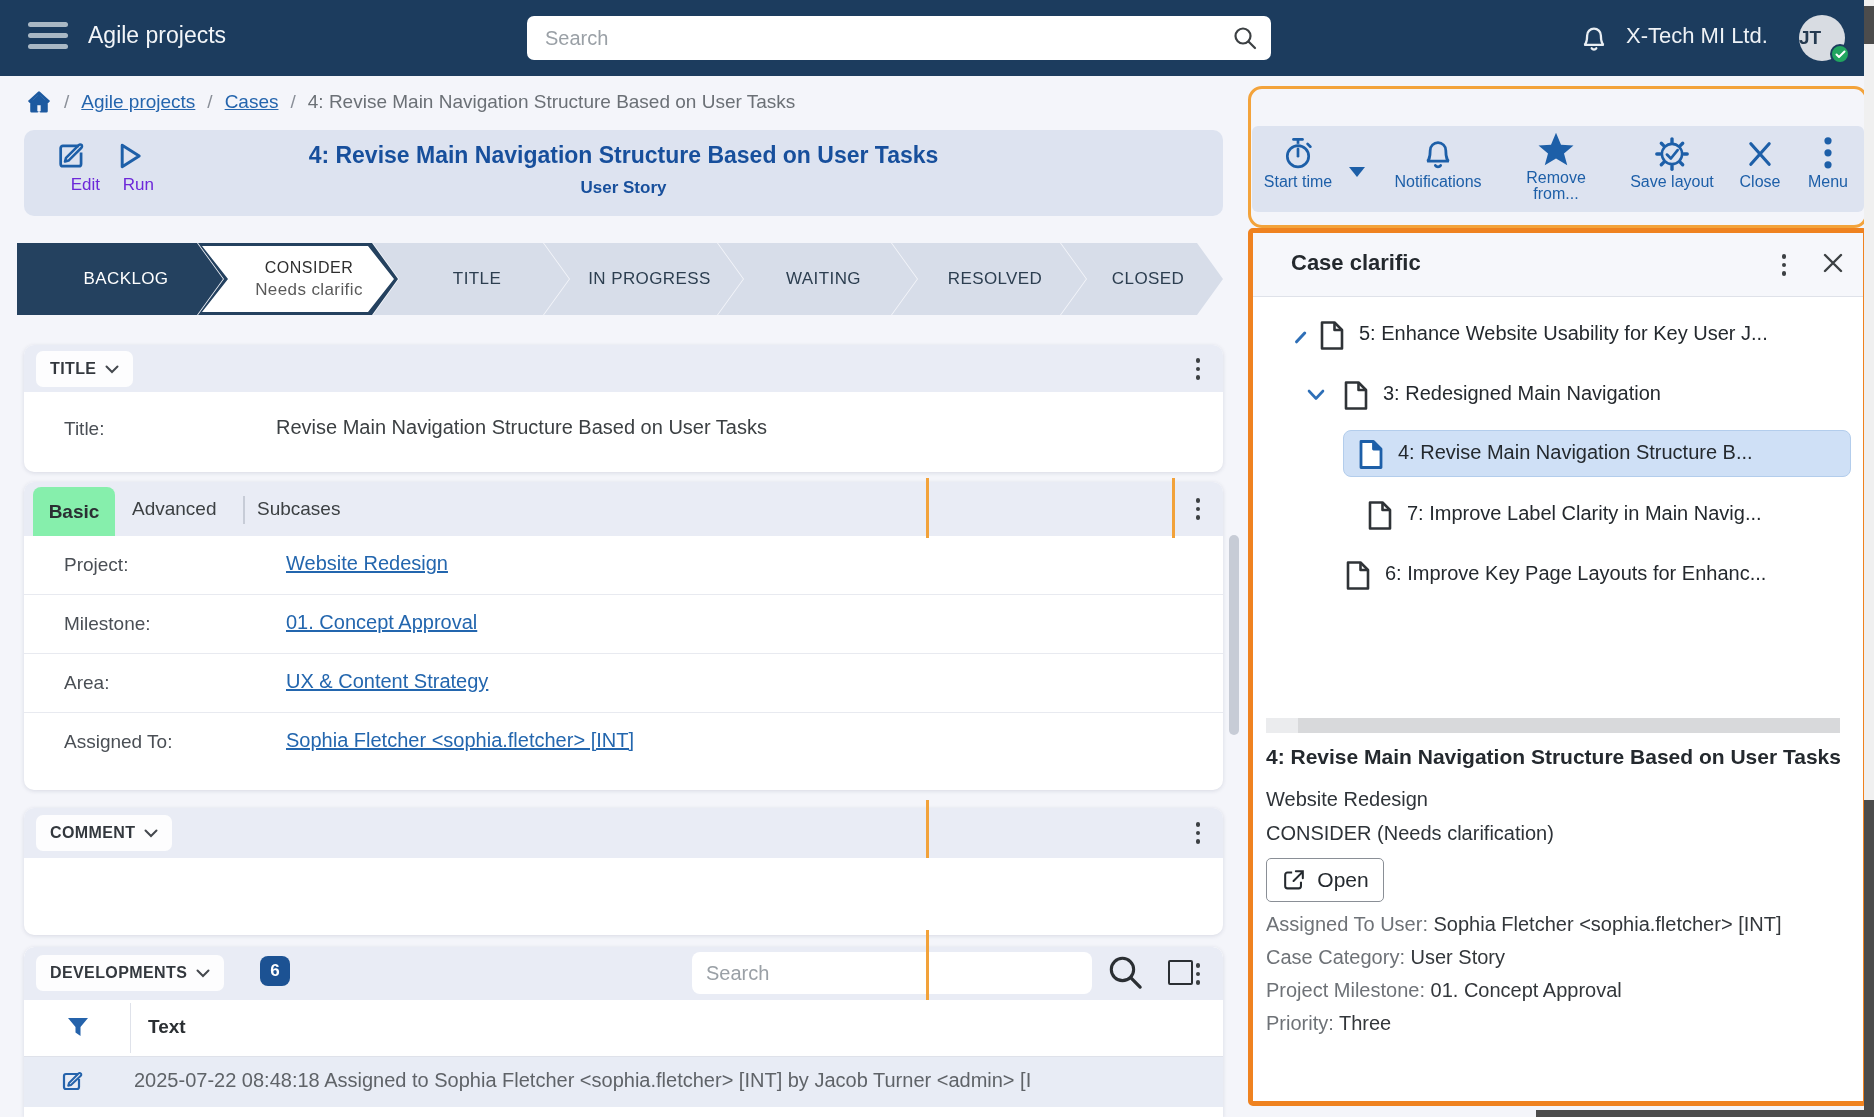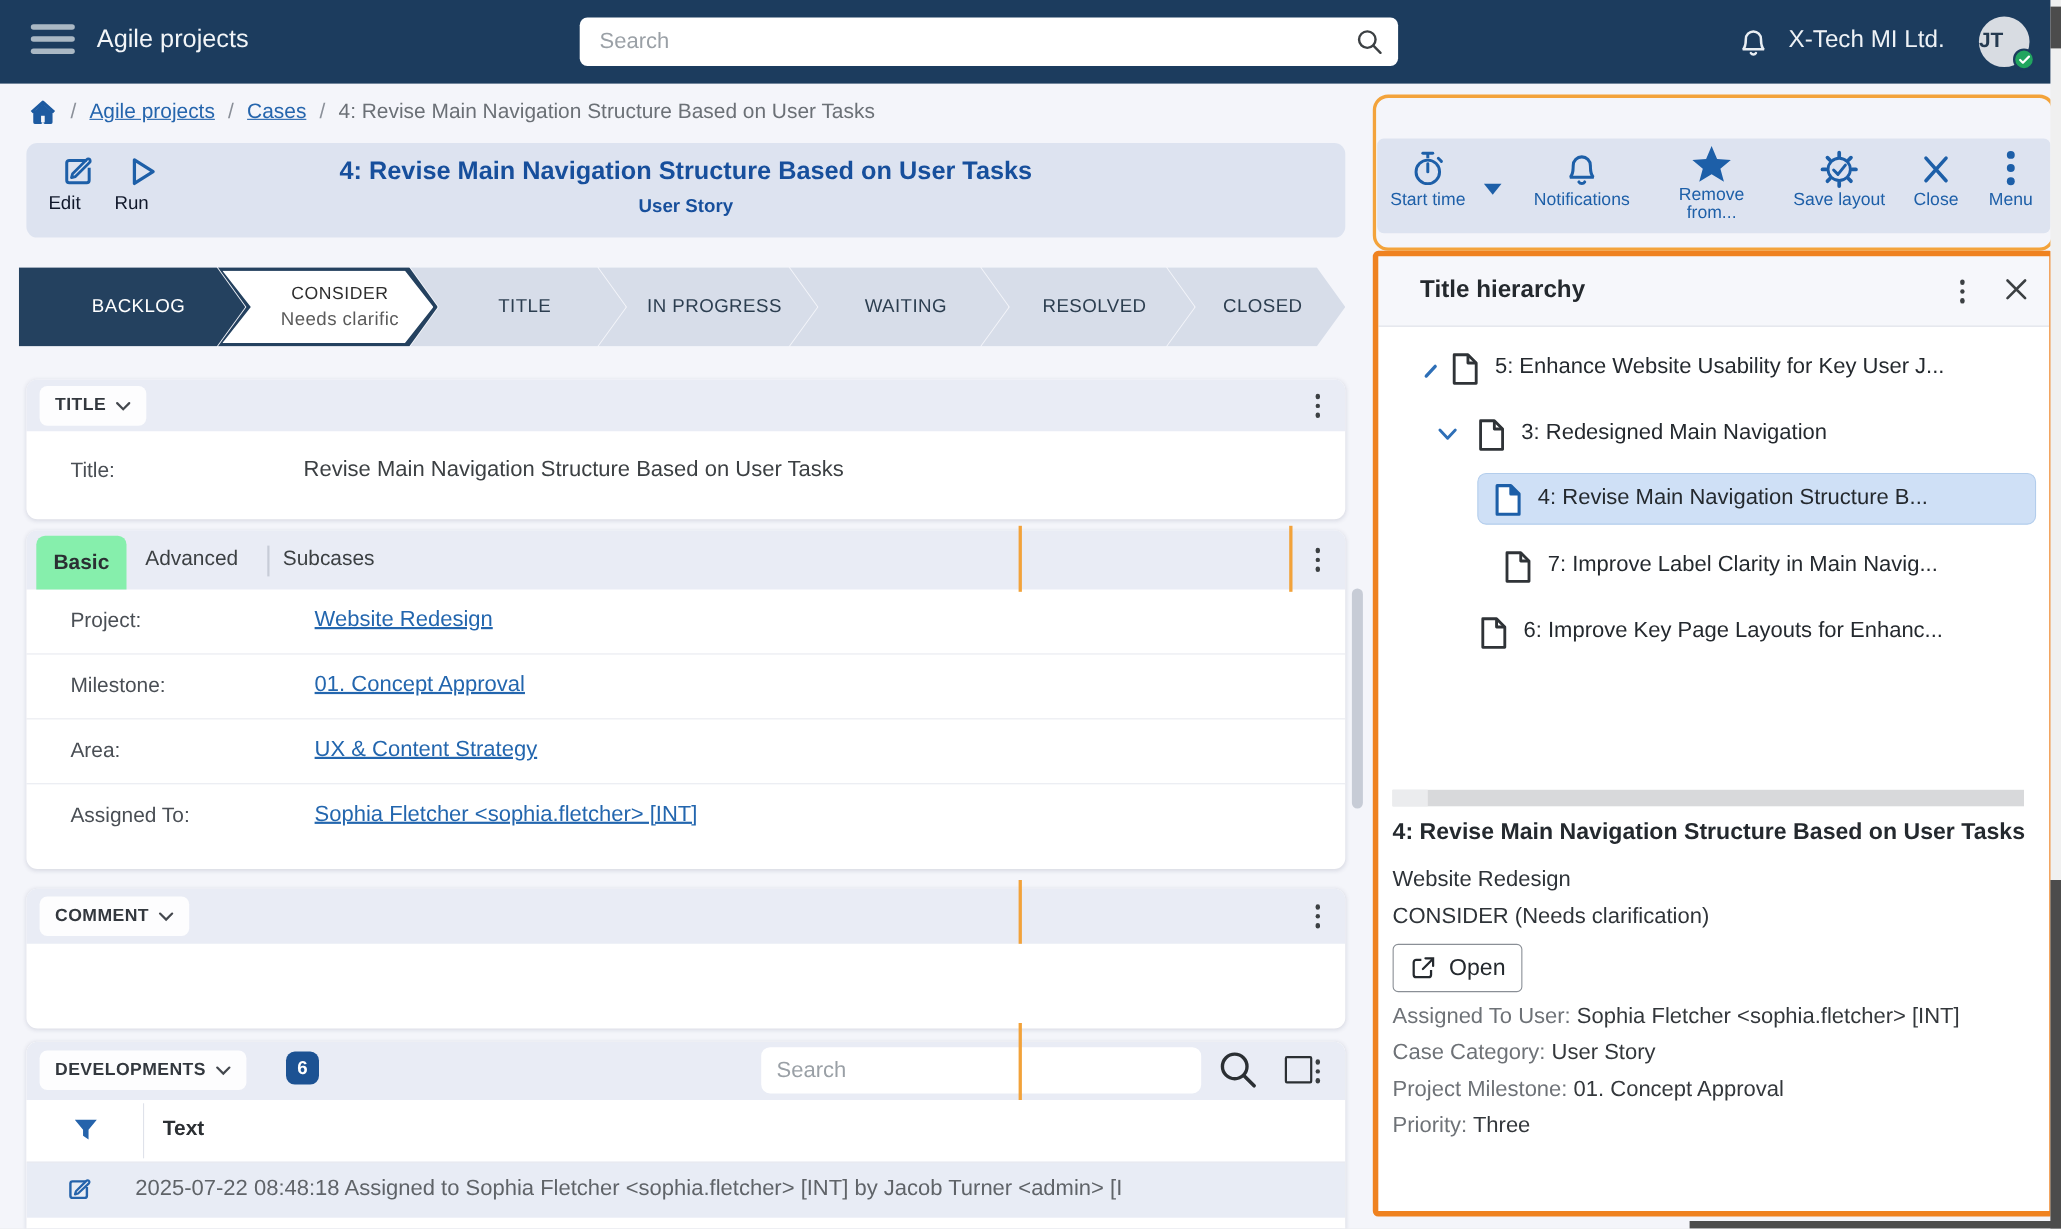--- a/index.html
+++ b/index.html
@@ -24,21 +24,21 @@
   
   .crumbs { position:absolute; left:26px; top:90px; display:flex; align-items:center; gap:12px; font-size:19px; }
   .crumbs .sep { color:#8a8f98; }
   .crumb-link { color:#2565ad; text-decoration:underline; cursor:pointer; }
   .crumb-cur { color:#6b7076; }
 
   
   .hdr-band { position:absolute; left:24px; top:130px; width:1199px; height:86px; background:#dde3f0; border-radius:10px; }
   .hdr-title { position:absolute; left:0; top:12px; width:100%; text-align:center; color:#174f9c; font-size:23px; font-weight:bold; }
   .hdr-sub { position:absolute; left:0; top:48px; width:100%; text-align:center; color:#174f9c; font-size:17px; font-weight:bold; }
-  .iconbtn { position:absolute; color:#0f172a; text-align:left; cursor:pointer; }
+  .iconbtn { position:absolute; color:#6d28d9; text-align:right; cursor:pointer; }
   .iconbtn .lbl { font-size:17px; margin-top:2px; }
 
   .tool-band { position:absolute; left:1252px; top:126px; width:612px; height:86px; background:#dde3f0; border-radius:6px; }
   .tool { position:absolute; top:10px; color:#1d5fa8; text-align:center; cursor:pointer; }
   .tool .lbl { font-size:16px; margin-top:1px; white-space:nowrap; }
 
   
   .flow { position:absolute; left:0; top:243px; width:1245px; height:72px; }
   .step { position:absolute; top:0; height:72px; display:flex; align-items:center; justify-content:center; color:#2c3e50; font-size:17px; letter-spacing:.4px; cursor:pointer; }
   .clip-first { clip-path:polygon(0 0, calc(100% - 26px) 0, 100% 50%, calc(100% - 26px) 100%, 0 100%); }
@@ -78,21 +78,21 @@
   .dev-badge { position:absolute; left:236px; top:9px; width:30px; height:30px; border-radius:8px; background:#1c5293; color:#fff; font-size:17px; font-weight:bold; display:flex; align-items:center; justify-content:center; }
   .dev-search { position:absolute; left:668px; top:5px; width:400px; height:42px; background:#ffffff; border-radius:8px; }
   .dev-search input { position:absolute; inset:0; border:none; outline:none; background:transparent; padding:0 14px; font-size:20px; font-family:"Liberation Sans",sans-serif; color:#333; }
   .dev-search input::placeholder { color:#9aa0a6; }
   .dev-mag { position:absolute; left:1082px; top:6px; cursor:pointer; }
   .dev-square { position:absolute; left:1144px; top:13px; width:25px; height:25px; border:2.4px solid #2b2f33; border-radius:2px; cursor:pointer; }
   .dev-colhead { position:relative; height:57px; background:#ffffff; border-bottom:1px solid #dfe2ea; }
   .dev-colsep { position:absolute; left:106px; top:3px; bottom:3px; width:1px; background:#dfe2ea; }
   .dev-coltext { position:absolute; left:124px; top:16px; font-size:19px; font-weight:bold; color:#2b2f33; }
   .dev-row { position:relative; height:50px; background:#e8ecf5; }
-  .dev-rowtext { position:absolute; left:99px; top:12px; font-size:20px; color:#5f6368; white-space:nowrap; }
+  .dev-rowtext { position:absolute; left:110px; top:12px; font-size:20px; color:#5f6368; white-space:nowrap; }
 
   
   .panel { position:absolute; left:1253px; top:233px; width:610px; height:868px; background:#ffffff; overflow:hidden; }
   .panel-head { position:relative; height:64px; background:#f6f7fb; border-bottom:1px solid #dfe2e9; }
   .panel-title { position:absolute; left:38px; top:17px; font-size:22px; font-weight:bold; color:#24292e; }
   .tree-row { position:absolute; left:14px; width:582px; height:47px; cursor:pointer; }
   .tree-row.sel { background:#cfe0f6; border:1px solid #b3cdec; border-radius:8px; }
   .tree-label { position:absolute; top:10px; font-size:20px; color:#24292e; white-space:nowrap; }
   .tree-doc { position:absolute; top:8px; }
   .slash { position:absolute; width:15px; height:2.6px; background:#2e6fb7; transform:rotate(-47deg); border-radius:2px; }
@@ -396,21 +396,21 @@
           </svg>
       </span>
       <span class="dev-rowtext">2025-07-22 08:48:18 Assigned to Sophia Fletcher &lt;sophia.fletcher&gt; [INT] by Jacob Turner &lt;admin&gt; [I</span>
     </div>
   </div>
 
   <div class="vscroll-thumb"></div>
 
   <div class="panel">
     <div class="panel-head">
-      <div class="panel-title">Title hierarchy</div>
+      <div class="panel-title">Case clarific</div>
       <div class="kebab" style="position:absolute; right:66px; top:15px;">
           <i></i>
           <i></i>
           <i></i>
         </div>
       <span style="position:absolute; right:18px; top:18px; cursor:pointer;">
         <svg width="24" height="24" viewBox="0 0 24 24">
             <path d="M4 4 L20 20 M20 4 L4 20" stroke="#3c4043" stroke-width="2.4" stroke-linecap="round"></path>
           </svg>
       </span>

